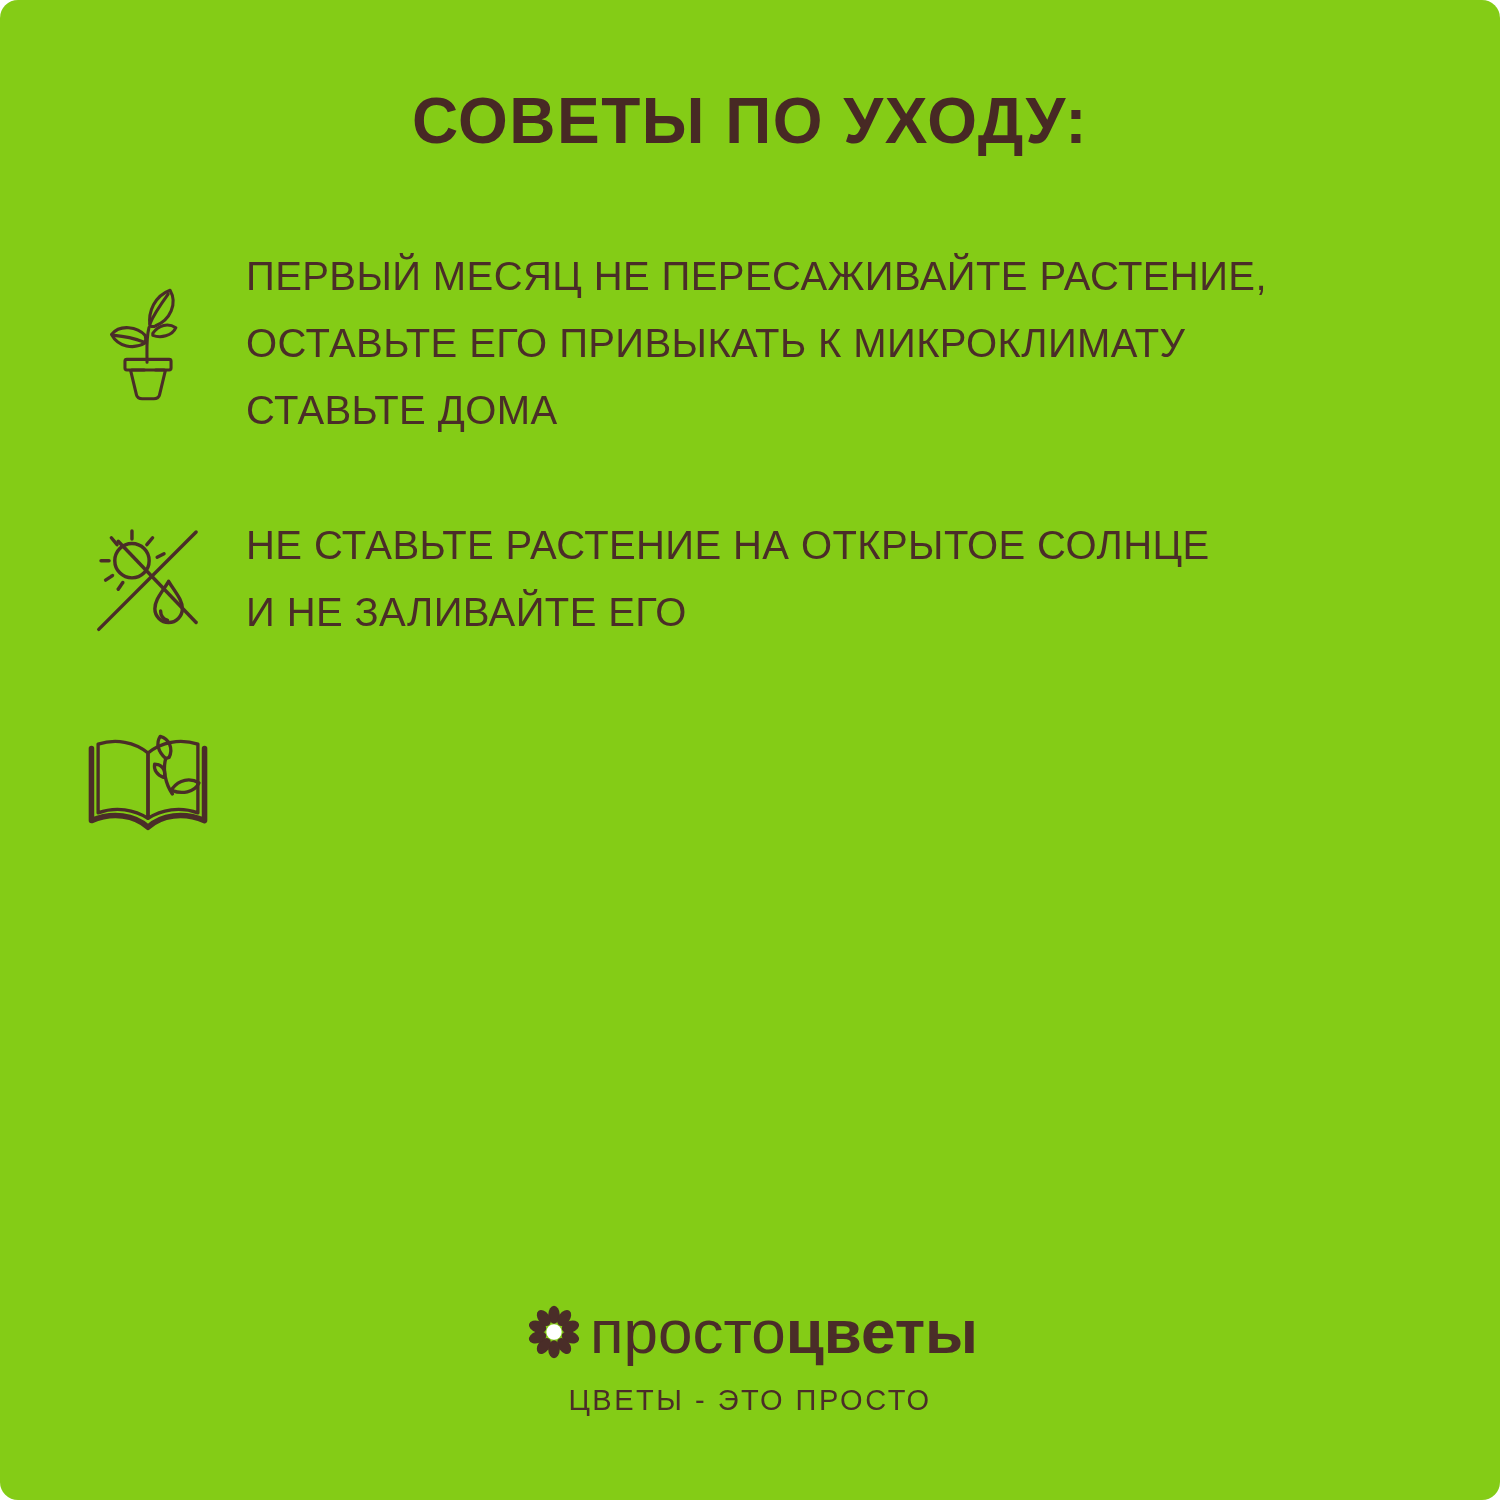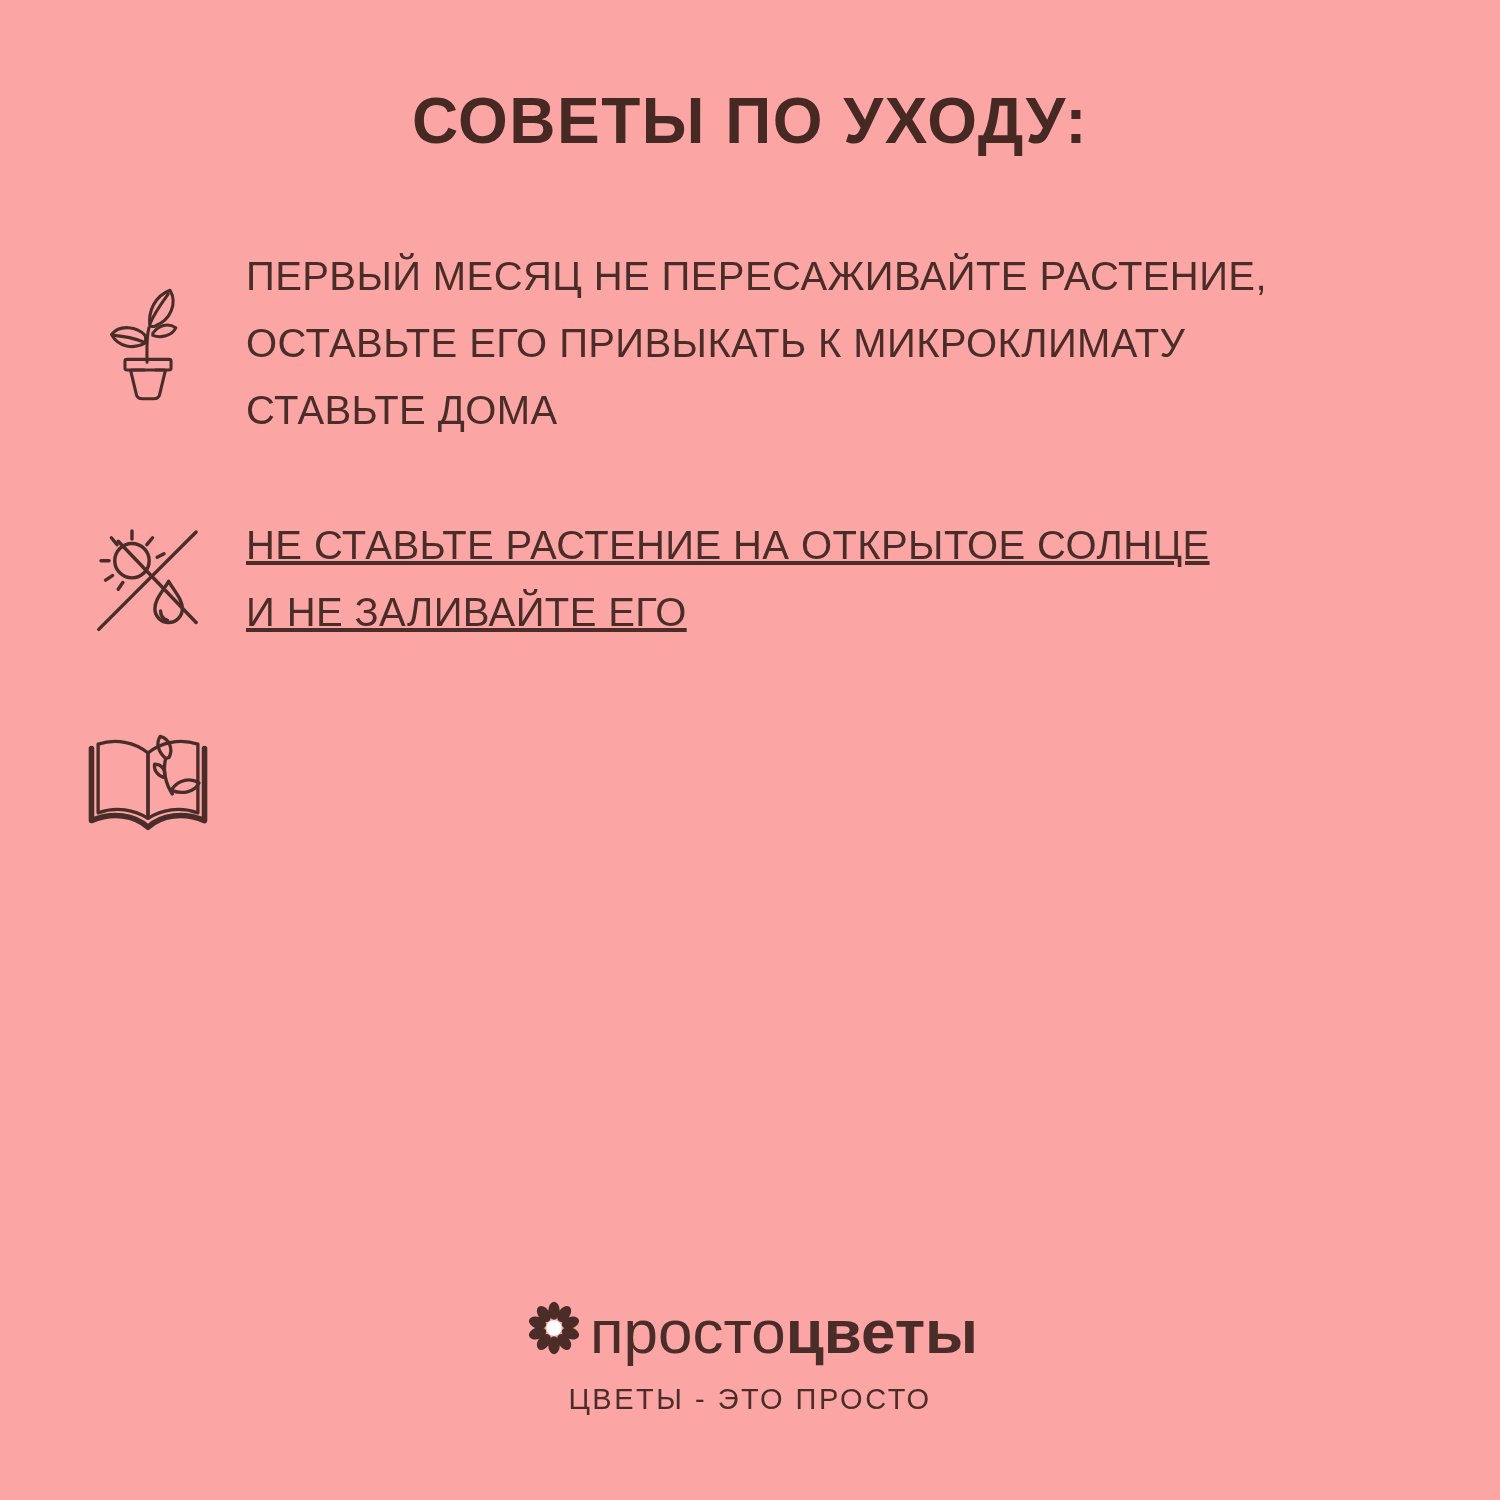--- a/index.html
+++ b/index.html
@@ -4,21 +4,21 @@
 <style>
   * { margin: 0; padding: 0; box-sizing: border-box; }
   html, body { background: #ffffff; }
   body {
     width: 1500px; height: 1500px;
     position: relative;
     font-family: "Liberation Sans", sans-serif;
     color: #4a2d28;
     overflow: hidden;
   }
-  .canvas { position: absolute; inset: 0; background: #fca5a5; }
+  .canvas { position: absolute; inset: 0; background: #84cc16; border-radius: 18px; }
 
   .page-title {
     position: absolute;
     top: 84px; left: 0; width: 100%;
     text-align: center;
     font-size: 64px; font-weight: 700;
     letter-spacing: 1.5px;
     color: #472924;
   }
 
@@ -36,34 +36,34 @@
     justify-content: center;
   }
   .tip-row .tip-text {
     margin-left: 22px;
     font-size: 40px;
     line-height: 67px;
     letter-spacing: 0.4px;
     color: #4a2d28;
   }
   .row-1 { top: 243px; }
-  .row-2 { top: 512px; text-decoration: underline; }
+  .row-2 { top: 512px; }
   .row-3 { top: 733px; }
   .row-4 { top: 922px; }
 
   .icon-stroke { stroke: #4a2d28; fill: none; stroke-linecap: round; stroke-linejoin: round; }
 
   .footer {
     position: absolute;
     top: 1296px; left: 0; width: 100%;
     text-align: center;
   }
   .brand-line {
     display: inline-flex;
-    align-items: flex-start;
+    align-items: center;
     gap: 4px;
   }
   .brand-name {
     font-size: 62px;
     color: #4a2d28;
     letter-spacing: 0px;
   }
   .brand-name .bold { font-weight: 700; }
   .tagline {
     margin-top: 16px;

